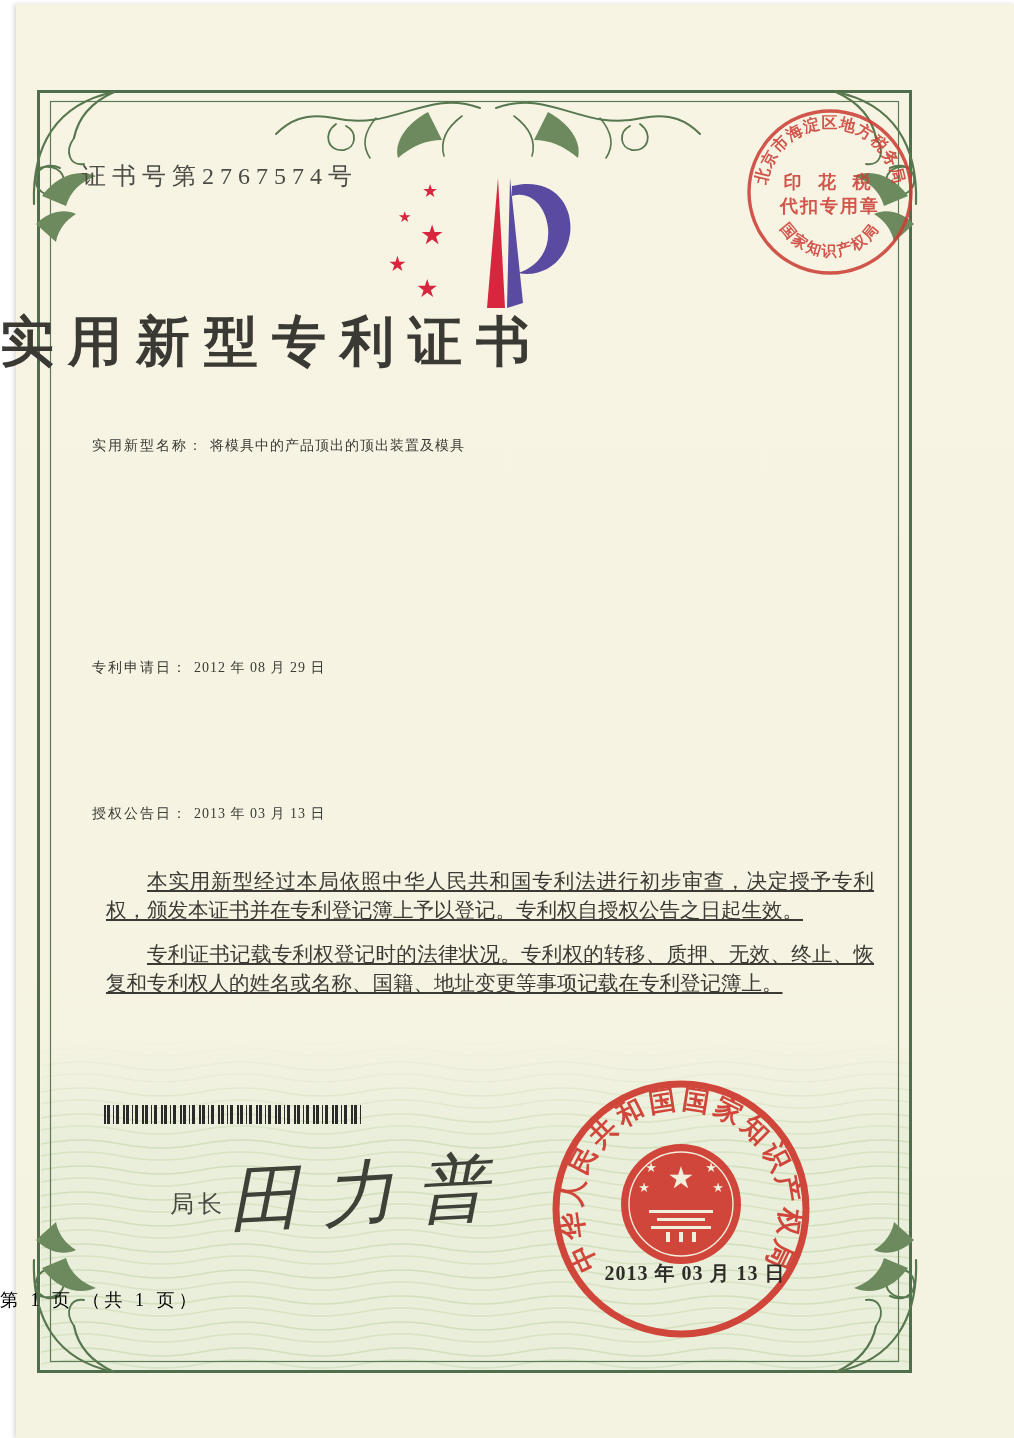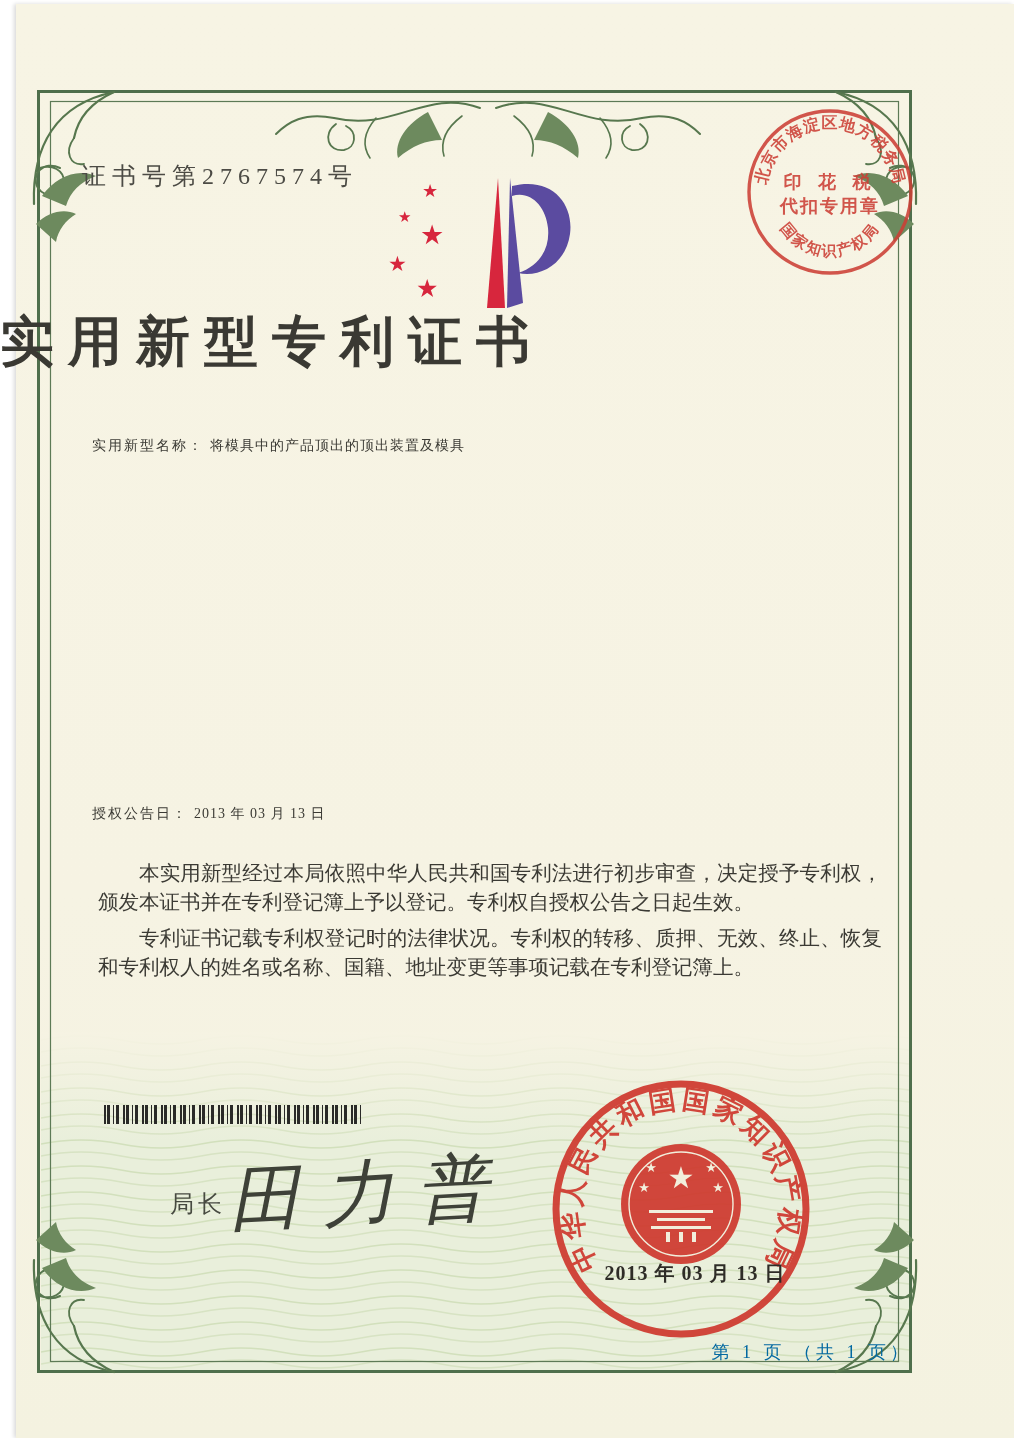--- a/index.html
+++ b/index.html
@@ -15,32 +15,32 @@
             background:linear-gradient(180deg,#f6f3e3 0%,rgba(246,243,227,0) 100%);}
   
   #certNo{left:74px;top:160px;font-size:24px;letter-spacing:6px;color:#4c4b45;margin-left:8px;}
   #title{left:0;right:102px;top:306px;text-align:left;font-size:54px;
          letter-spacing:14px;color:#3a3933;font-weight:600;}
   .field-row{position:absolute;left:92px;font-size:14px;letter-spacing:1px;white-space:nowrap;}
   .field-row .lbl{letter-spacing:2px;}
   .field-row .val{margin-left:6px;}
   #body-text{left:90px;top:851px;width:800px;font-size:20.5px;line-height:28.5px;
              text-align:justify;color:#3b3a34;}
-  #body-text p{margin:8px;text-indent:2em;}
+  #body-text p{margin:16px;text-indent:2em;text-decoration:underline;}
   #barcode{left:104px;top:1105px;width:258px;height:19px;
     background:repeating-linear-gradient(90deg,
       #2a2a28 0 2px,rgba(0,0,0,0) 2px 3px,#2a2a28 3px 6px,rgba(0,0,0,0) 6px 9px,
       #2a2a28 9px 10px,rgba(0,0,0,0) 10px 12px,#2a2a28 12px 15px,rgba(0,0,0,0) 15px 19px);}
   #sig-title{left:170px;top:1188px;font-size:24px;letter-spacing:4px;color:#474a41;}
   #sig-name{left:228px;top:1146px;font-size:72px;letter-spacing:22px;color:#3e4138;
             transform:rotate(-3deg);font-style:italic;}
   #seal-date{left:600px;top:1260px;width:190px;text-align:center;font-size:20px;
              letter-spacing:1px;color:#2e2c27;font-weight:600;}
-  #footer{left:0;right:102px;top:1340px;text-align:right;font-size:18px;
-          letter-spacing:4px;color:#0369a1;}
+  #footer{left:0;right:102px;top:1288px;text-align:left;font-size:18px;
+          letter-spacing:4px;color:#000000;}
   
   #logo{left:388px;top:176px;width:190px;height:138px;}
   #logo .star{position:absolute;color:#d7263d;line-height:1;}
   
   #taxStamp{left:742px;top:104px;width:176px;height:176px;opacity:.88;}
   #mainSeal{left:548px;top:1076px;width:266px;height:266px;opacity:.93;}
   svg text{font-family:"Liberation Serif","DejaVu Serif",serif;}
 </style>
 </head>
 <body>
@@ -120,20 +120,23 @@
     </text>
     <text x="88" y="84" text-anchor="middle" font-size="18" font-weight="bold" fill="#cc4036" letter-spacing="6">印 花 税</text>
     <text x="88" y="108" text-anchor="middle" font-size="18" font-weight="bold" fill="#cc4036" letter-spacing="2">代扣专用章</text>
   </svg>
 
   <div id="title" class="abs">实用新型专利证书</div>
 
   <div class="field-row" style="top:437px">
     <span class="lbl">实用新型名称：</span><span class="val">将模具中的产品顶出的顶出装置及模具</span>
   </div>
+  <div class="field-row" style="top:659px">
+    <span class="lbl">专利申请日：</span><span class="val">2012 年 08 月 29 日</span>
+  </div>
   <div class="field-row" style="top:805px">
     <span class="lbl">授权公告日：</span><span class="val">2013 年 03 月 13 日</span>
   </div>
 
   <div id="body-text" class="abs">
     <p>本实用新型经过本局依照中华人民共和国专利法进行初步审查，决定授予专利权，颁发本证书并在专利登记簿上予以登记。专利权自授权公告之日起生效。</p>
     <p>专利证书记载专利权登记时的法律状况。专利权的转移、质押、无效、终止、恢复和专利权人的姓名或名称、国籍、地址变更等事项记载在专利登记簿上。</p>
   </div>
 
   <div id="barcode" class="abs"></div>

